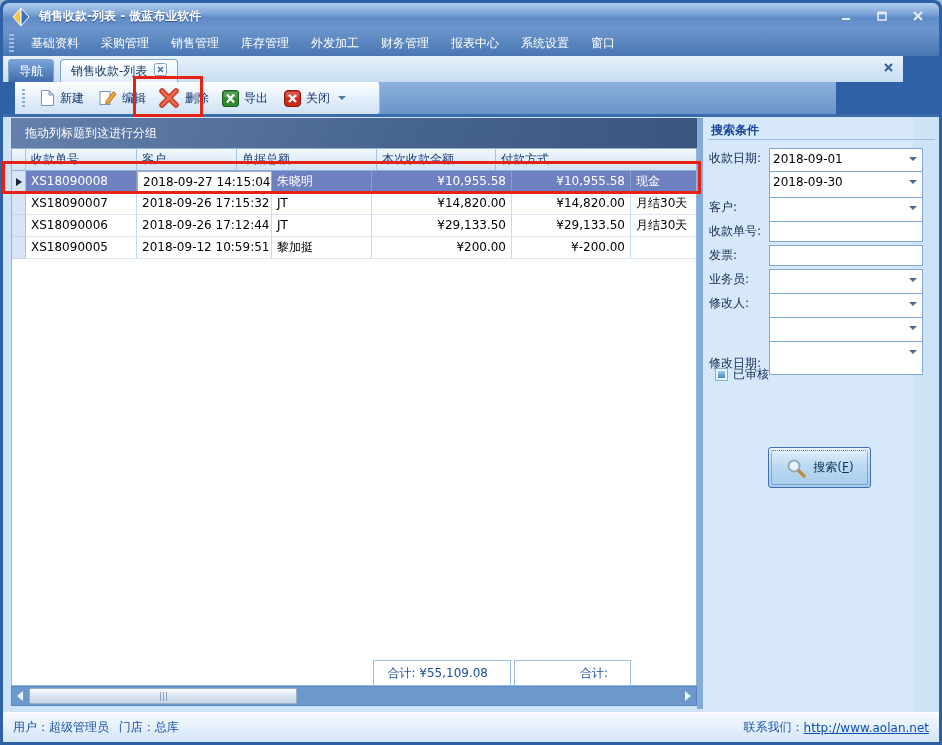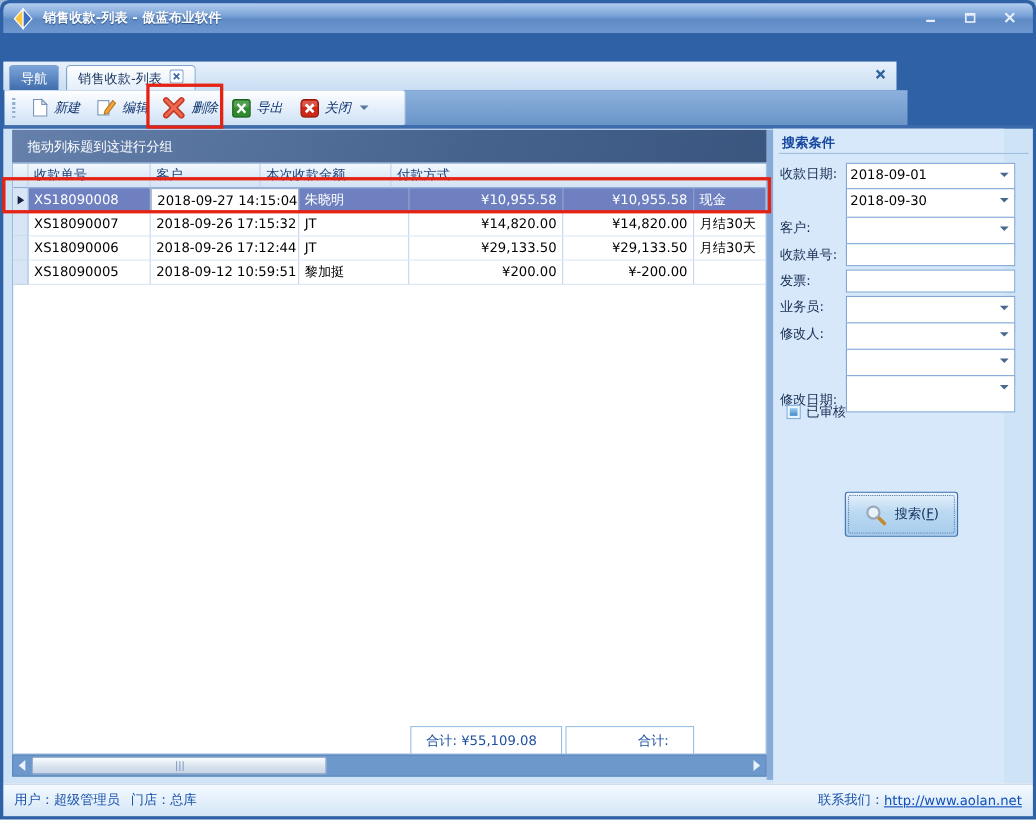--- a/index.html
+++ b/index.html
@@ -16,30 +16,30 @@
   .titlebar .title{color:#fff;font-weight:bold;margin-left:8px;text-shadow:0 1px 1px #2a4f85;}
   .wincontrols{position:absolute;right:10px;top:4px;display:flex;gap:14px;}
   .wc{width:22px;height:18px;display:flex;align-items:center;justify-content:center;cursor:pointer;}
   
   .menubar{position:absolute;left:3px;top:30px;width:936px;height:26px;
     background:linear-gradient(180deg,#6a94ca,#4977b4);display:flex;align-items:center;}
   .menugrip{width:5px;height:18px;margin:0 6px 0 6px;
     background:repeating-linear-gradient(180deg,#9dbde4 0 2px,transparent 2px 4px);}
   .menu-item{color:#fff;padding:0 11px;line-height:26px;cursor:pointer;}
   
-  .tabbar{position:absolute;left:3px;top:56px;width:812px;height:26px;
+  .tabbar{position:absolute;left:3px;top:56px;width:900px;height:26px;
     background:linear-gradient(180deg,#e8f1fb,#c8ddf3);}
   .tab{position:absolute;top:3px;height:23px;border:1px solid #7fa3cf;border-bottom:none;
     border-radius:4px 4px 0 0;display:flex;align-items:center;padding:0 10px;cursor:pointer;}
   .tab-nav{left:5px;background:linear-gradient(180deg,#7aa4d9,#3f6dab);color:#fff;}
   .tab-active{left:57px;background:linear-gradient(180deg,#fdfeff,#e4eefa);color:#16335e;gap:7px;}
   .tabbar-close{position:absolute;right:9px;top:6px;cursor:pointer;}
   
-  .toolbar{position:absolute;left:4px;top:82px;width:821px;height:32px;
-    background:linear-gradient(180deg,#8db1dd,#6a94c8);font-style:italic;}
+  .toolbar{position:absolute;left:15px;top:82px;width:821px;height:32px;
+    background:linear-gradient(180deg,#8db1dd,#6a94c8);}
   .toolbar-strip{position:absolute;left:0;top:0;width:365px;height:32px;
     background:linear-gradient(180deg,#ffffff,#e3eefb 55%,#cfe2f4);border-right:1px solid #9fbede;border-radius:0 3px 3px 0;}
   .toolgrip{position:absolute;left:7px;top:7px;width:3px;height:18px;
     background:repeating-linear-gradient(180deg,#8fafd4 0 2px,transparent 2px 4px);}
   .tbtn{position:absolute;top:2px;height:28px;display:flex;align-items:center;gap:5px;
     padding:0 3px;color:#10356e;cursor:pointer;border-radius:3px;}
   .toolbar-divider{position:absolute;left:3px;top:114px;width:936px;height:3px;background:#3c6cab;}
   .caret{width:0;height:0;border-left:4px solid transparent;border-right:4px solid transparent;
     border-top:4px solid #56779e;margin-left:3px;}
   
@@ -142,20 +142,32 @@
           </svg>
       </span>
       <span class="wc">
         <svg width="12" height="12">
             <path d="M2 2 L10 10 M10 2 L2 10" stroke="#e6eefa" stroke-width="2"></path>
           </svg>
       </span>
     </div>
   </div>
 
+  <div class="menubar">
+    <span class="menugrip"></span>
+    <span class="menu-item">基础资料</span>
+    <span class="menu-item">采购管理</span>
+    <span class="menu-item">销售管理</span>
+    <span class="menu-item">库存管理</span>
+    <span class="menu-item">外发加工</span>
+    <span class="menu-item">财务管理</span>
+    <span class="menu-item">报表中心</span>
+    <span class="menu-item">系统设置</span>
+    <span class="menu-item">窗口</span>
+  </div>
 
   <div class="tabbar">
     <div class="tab tab-nav">
       <span>导航</span>
     </div>
     <div class="tab tab-active">
       <span>销售收款-列表</span>
       <span>
         <svg width="13" height="13">
             <rect x="0.5" y="0.5" width="12" height="12" rx="2" fill="#fbfdff" stroke="#7aa0cc"></rect>
@@ -218,20 +230,21 @@
 
     <div class="groupbar">
       <span>拖动列标题到这进行分组</span>
     </div>
 
     <div class="grid">
       <div class="g-header">
         <div class="gc c0 hdr"></div>
         <div class="gc c1 hdr">收款单号</div>
         <div class="gc c3 hdr">客户</div>
+        <div class="gc c4 hdr" style="text-align:left;">单据总额</div>
         <div class="gc c5 hdr" style="text-align:left;">本次收款金额</div>
         <div class="gc c6 hdr">付款方式</div>
       </div>
 
       <div class="g-row">
         <div class="gc c0 ind">
             <span class="rowarrow"></span>
           </div>
         <div class="gc c1 sel">XS18090008</div>
         <div class="gc c2 focus-cell">2018-09-27 14:15:04</div>

